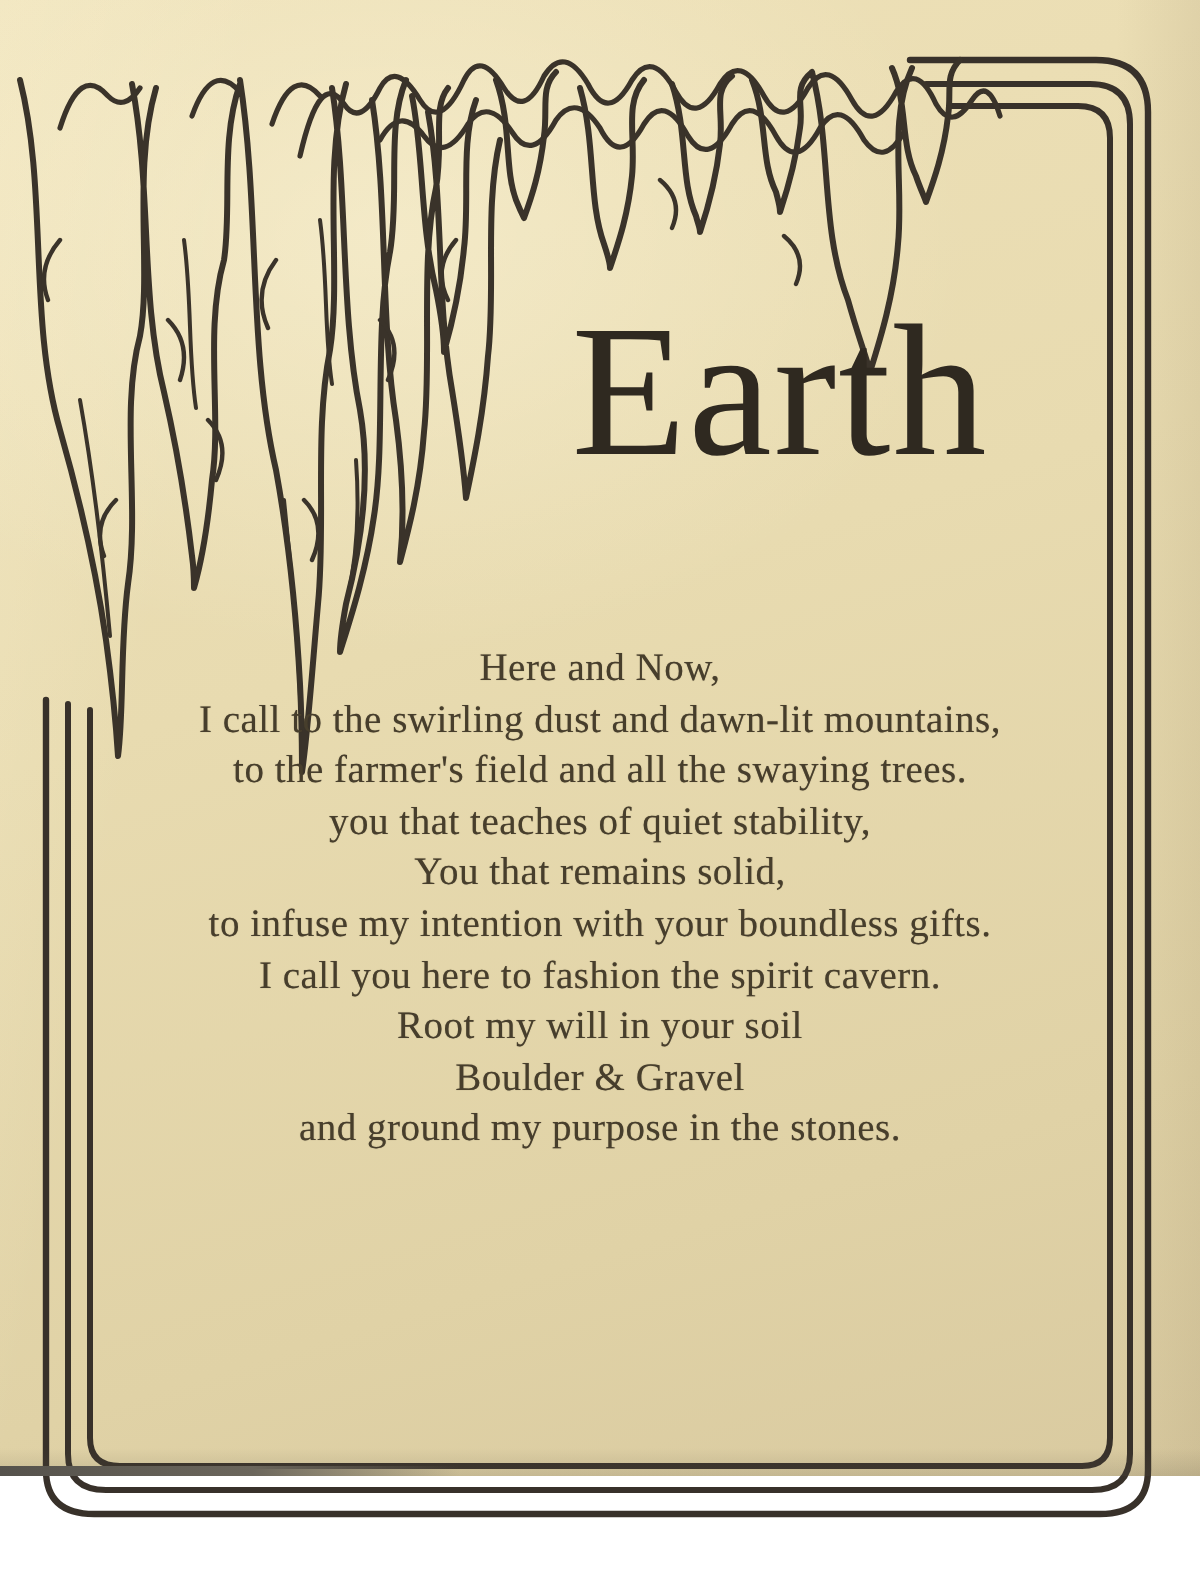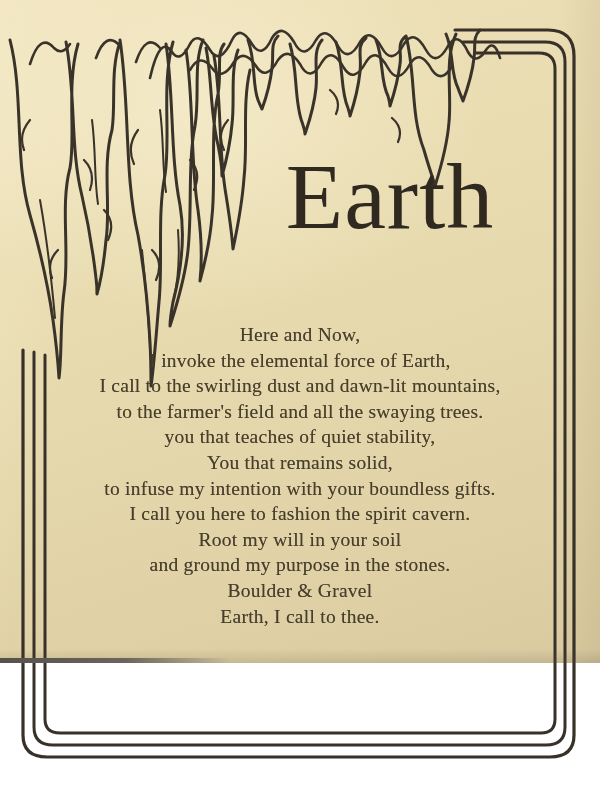--- a/index.html
+++ b/index.html
@@ -2,21 +2,21 @@
 <html style="--paper: #e8dbb0; --ink: #473e2c; --title-ink: #2f2920; --line-art: #3a332a;"><head>
 <meta charset="utf-8">
 <style>
   :root{
     --paper:#e8dbb0; --ink:#473e2c; --title-ink:#2f2920; --line-art:#3a332a;
   }
   *{margin:0;padding:0;box-sizing:border-box;}
   html,body{width:600px;height:787px;overflow:hidden;}
   body{font-family:"Liberation Serif", serif;}
   .poster{
-    position:relative;width:600px;height:663px;
+    position:relative;width:600px;height:738px;
     background:
       radial-gradient(ellipse 420px 300px at 32% 16%, rgba(255,250,226,.42), rgba(255,250,226,0) 70%),
       linear-gradient(100deg, rgba(255,248,220,.25) 0%, rgba(255,248,220,0) 18%),
       linear-gradient(to left, rgba(120,100,66,.10), rgba(120,100,66,0) 7%),
       linear-gradient(163deg, #eee1b8 0%, var(--paper) 42%, #e0d2a6 78%, #d9caa0 100%);
   }
   .art{position:absolute;left:0;top:0;width:600px;height:787px;display:block;}
   .title{
     position:absolute;left:235px;top:148px;width:310px;
     text-align:center;font-size:94px;line-height:1.04;font-weight:normal;
@@ -78,28 +78,26 @@
       <path stroke-width="2" d="
         M40,200 C48,245 52,285 55,318 M142,250 C146,290 149,320 150,348 M178,230 C180,258 178,280 174,298
         M92,120 C96,150 94,178 98,204 M160,110 C164,140 162,166 166,192"></path>
     </g>
   </svg>
 
   <h1 class="title">Earth</h1>
 
   <div class="verse">
     <div class="vline">Here and Now,</div>
-    <div class="vline">I invoke the elemental force of Earth,</div>
     <div class="vline">I call to the swirling dust and dawn-lit mountains,</div>
     <div class="vline">to the farmer's field and all the swaying trees.</div>
     <div class="vline">you that teaches of quiet stability,</div>
     <div class="vline">You that remains solid,</div>
     <div class="vline">to infuse my intention with your boundless gifts.</div>
     <div class="vline">I call you here to fashion the spirit cavern.</div>
     <div class="vline">Root my will in your soil</div>
+    <div class="vline">Boulder &amp; Gravel</div>
     <div class="vline">and ground my purpose in the stones.</div>
-    <div class="vline">Boulder &amp; Gravel</div>
-    <div class="vline">Earth, I call to thee.</div>
   </div>
 
   <div class="bottom-shade"></div>
   <div class="photo-edge"></div>
 </div>
 
 </body></html>

